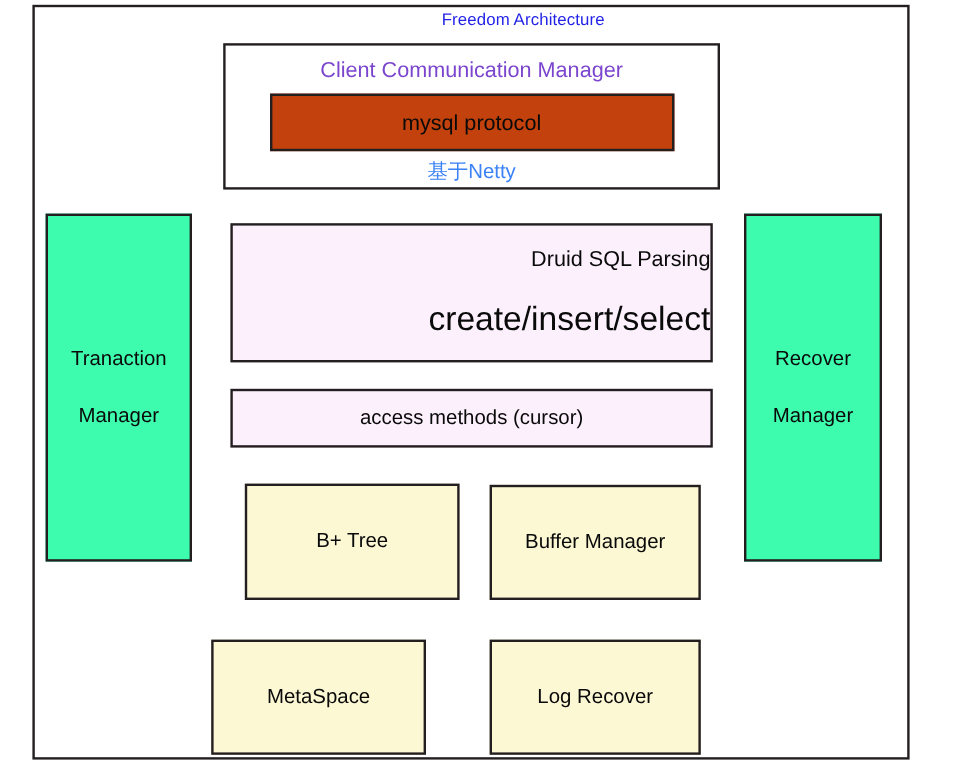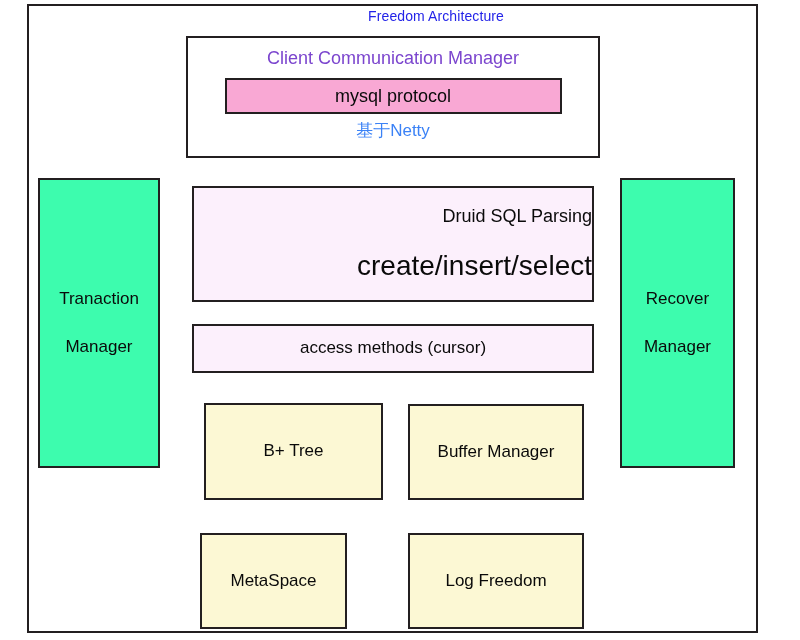--- a/index.html
+++ b/index.html
@@ -73,22 +73,22 @@
   #ccm-label {
     font-size: 18px;
     color: #7b45ce;
     margin-bottom: 9px;
   }
   #mysql-protocol-box {
     position: relative;
     left: 0;
     box-sizing: border-box;
     width: 337px;
-    height: 36px;
-    background: #f9a8d4;
+    height: 48px;
+    background: #c2410c;
     border: 2px solid #231f20;
     display: flex;
     align-items: center;
     justify-content: center;
     font-size: 18px;
     color: #0a0a0a;
   }
   #ccm-footnote {
     margin-top: 7px;
     font-size: 17px;
@@ -141,21 +141,21 @@
     font-size: 17px;
   }
 
   
   .yellow-box {
     background: #fcf8d4;
     font-size: 17px;
   }
   #btree-box        { left: 204px; top: 403px; width: 179px; height: 97px; }
   #buffer-manager   { left: 408px; top: 404px; width: 176px; height: 96px; }
-  #metaspace-box    { left: 200px; top: 533px; width: 147px; height: 96px; }
+  #metaspace-box    { left: 176px; top: 533px; width: 179px; height: 96px; }
   #log-manager      { left: 408px; top: 533px; width: 176px; height: 96px; }
 </style>
 </head>
 <body>
 
 <div id="canvas">
 
   <div id="outer-frame" class="box"></div>
 
   <div id="diagram-title">Freedom Architecture</div>
@@ -182,15 +182,15 @@
   </div>
 
   <div id="access-methods" class="box pink-box">access methods (cursor)</div>
 
   <div id="btree-box" class="box yellow-box">B+ Tree</div>
 
   <div id="buffer-manager" class="box yellow-box">Buffer Manager</div>
 
   <div id="metaspace-box" class="box yellow-box">MetaSpace</div>
 
-  <div id="log-manager" class="box yellow-box">Log Freedom</div>
+  <div id="log-manager" class="box yellow-box">Log Recover</div>
 
 </div>
 
 </body></html>

